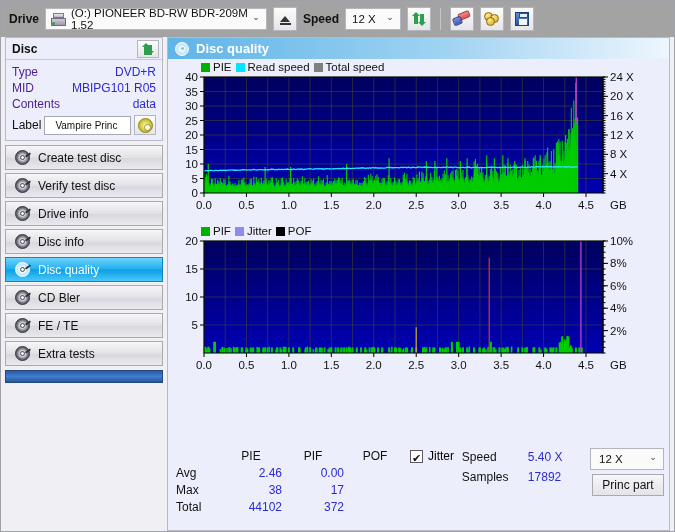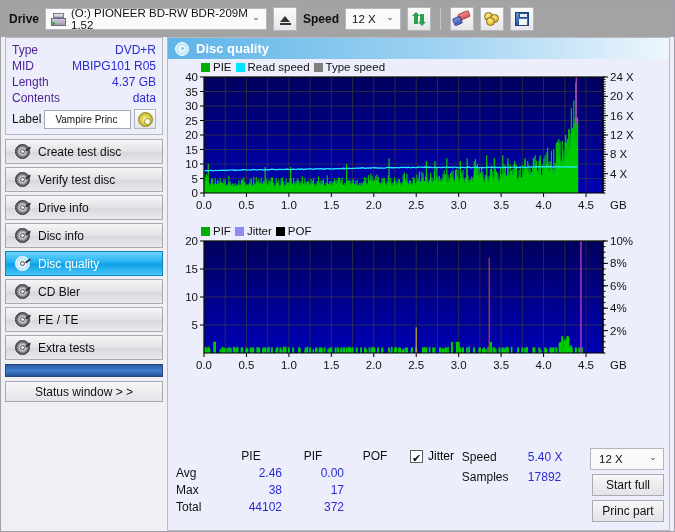--- a/index.html
+++ b/index.html
@@ -347,32 +347,39 @@
           <div class="lb"></div>
         </div>
     </div>
   </div>
 
   <div class="body-wrap">
 
     <div class="sidebar">
 
       <div class="disc-panel">
+        <div class="disc-head">
+          <div class="t">Disc</div>
+          <div class="tbtn" style="width:22px;height:18px;">
+            <div class="swap-ic" style="width:14px;height:12px;">
+              <div class="h1"></div>
+                <div class="a1"></div>
+                <div class="a2"></div>
+                <div class="h2"></div>
+            </div>
+          </div>
+        </div>
         <div class="disc-rows">
           <div class="drow">
             <span class="k">Type</span>
             <span class="v">DVD+R</span>
           </div>
           <div class="drow">
             <span class="k">MID</span>
             <span class="v">MBIPG101 R05</span>
-          </div>
-          <div class="drow">
-            <span class="k">Length</span>
-            <span class="v">4.37 GB</span>
           </div>
           <div class="drow">
             <span class="k">Contents</span>
             <span class="v">data</span>
           </div>
           <div class="label-row">
             <span class="k">Label</span>
             <div class="label-input">Vampire Princ</div>
             <div class="cd-ic">
               <div class="d"></div>
@@ -442,21 +449,20 @@
           <span class="navico">
               <span class="ring"></span>
               <span class="hole"></span>
               <span class="sl"></span>
             </span>
           <span>Extra tests</span>
         </div>
       </div>
 
       <div class="blue-strip"></div>
-      <div class="status-btn">Status window &gt; &gt;</div>
     </div>
 
     <div class="main">
       <div class="main-head">
         <span class="head-ico">
             <span class="ring"></span>
             <span class="hole"></span>
           </span>
         <span class="t">Disc quality</span>
       </div>
@@ -468,21 +474,21 @@
             <span class="it">
               <span class="sw" style="background:#00b000"></span>
               <span>PIE</span>
             </span>
             <span class="it">
               <span class="sw" style="background:#00e5ff"></span>
               <span>Read speed</span>
             </span>
             <span class="it">
               <span class="sw" style="background:#808080"></span>
-              <span>Type speed</span>
+              <span>Total speed</span>
             </span>
           </div>
           <svg id="svg-pie" width="497" height="163" style="position:absolute;left:0;top:0;">
               <defs>
                 <linearGradient id="svg-pie-bg" x1="0" y1="0" x2="0" y2="1">
                   <stop offset="0%" stop-color="#00005e"></stop>
                   <stop offset="100%" stop-color="#0000b4"></stop>
                 </linearGradient>
               </defs>
               <rect x="33" y="16" width="399" height="116" fill="url(#svg-pie-bg)"></rect>
@@ -1335,20 +1341,19 @@
             <span class="mk">Samples</span>
             <span class="mv">17892</span>
           </div>
         </div>
 
         <div class="stats-right">
           <div class="combo combo-speed2">
             <span>12 X</span>
             <span class="arrow">⌄</span>
           </div>
-          <div class="act-btn">Start full</div>
           <div class="act-btn">Princ part</div>
         </div>
       </div>
     </div>
   </div>
 
 </div>
 
 </body></html>

